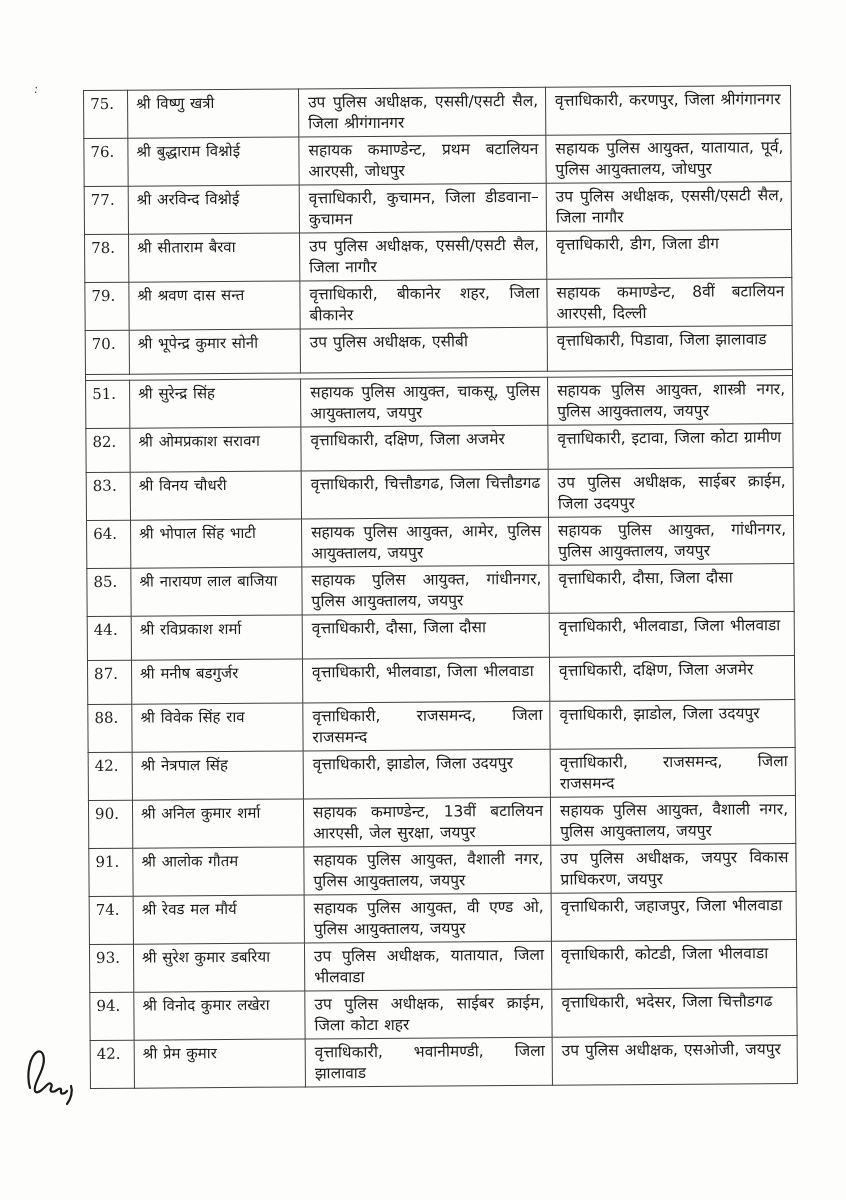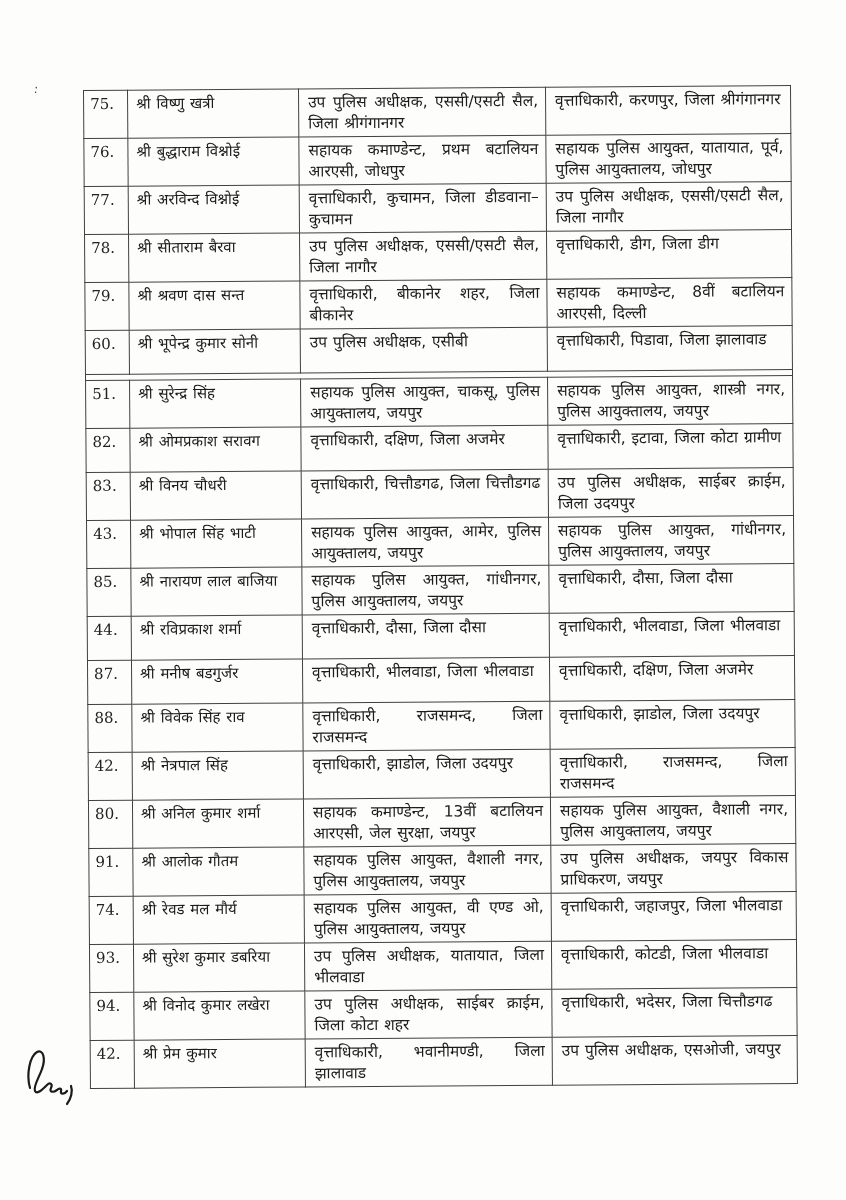--- a/index.html
+++ b/index.html
@@ -102,21 +102,21 @@
     <td class="from">उप पुलिस अधीक्षक, एससी/एसटी सैल, जिला नागौर</td>
     <td class="to">वृत्ताधिकारी, डीग, जिला डीग</td>
   </tr>
         <tr>
     <td class="no">79.</td>
     <td class="name">श्री श्रवण दास सन्त</td>
     <td class="from">वृत्ताधिकारी, बीकानेर शहर, जिला बीकानेर</td>
     <td class="to">सहायक कमाण्डेन्ट, 8वीं बटालियन आरएसी, दिल्ली</td>
   </tr>
         <tr>
-    <td class="no">60.</td>
+    <td class="no">70.</td>
     <td class="name">श्री भूपेन्द्र कुमार सोनी</td>
     <td class="from">उप पुलिस अधीक्षक, एसीबी</td>
     <td class="to">वृत्ताधिकारी, पिडावा, जिला झालावाड</td>
   </tr>
         <tr class="spacer">
           <td colspan="4"></td>
         </tr>
         <tr>
     <td class="no">51.</td>
     <td class="name">श्री सुरेन्द्र सिंह</td>
@@ -129,21 +129,21 @@
     <td class="from">वृत्ताधिकारी, दक्षिण, जिला अजमेर</td>
     <td class="to">वृत्ताधिकारी, इटावा, जिला कोटा ग्रामीण</td>
   </tr>
         <tr>
     <td class="no">83.</td>
     <td class="name">श्री विनय चौधरी</td>
     <td class="from">वृत्ताधिकारी, चित्तौडगढ, जिला चित्तौडगढ</td>
     <td class="to">उप पुलिस अधीक्षक, साईबर क्राईम, जिला उदयपुर</td>
   </tr>
         <tr>
-    <td class="no">43.</td>
+    <td class="no">64.</td>
     <td class="name">श्री भोपाल सिंह भाटी</td>
     <td class="from">सहायक पुलिस आयुक्त, आमेर, पुलिस आयुक्तालय, जयपुर</td>
     <td class="to">सहायक पुलिस आयुक्त, गांधीनगर, पुलिस आयुक्तालय, जयपुर</td>
   </tr>
         <tr>
     <td class="no">85.</td>
     <td class="name">श्री नारायण लाल बाजिया</td>
     <td class="from">सहायक पुलिस आयुक्त, गांधीनगर, पुलिस आयुक्तालय, जयपुर</td>
     <td class="to">वृत्ताधिकारी, दौसा, जिला दौसा</td>
   </tr>
@@ -165,21 +165,21 @@
     <td class="from">वृत्ताधिकारी, राजसमन्द, जिला राजसमन्द</td>
     <td class="to">वृत्ताधिकारी, झाडोल, जिला उदयपुर</td>
   </tr>
         <tr>
     <td class="no">42.</td>
     <td class="name">श्री नेत्रपाल सिंह</td>
     <td class="from">वृत्ताधिकारी, झाडोल, जिला उदयपुर</td>
     <td class="to">वृत्ताधिकारी, राजसमन्द, जिला राजसमन्द</td>
   </tr>
         <tr>
-    <td class="no">80.</td>
+    <td class="no">90.</td>
     <td class="name">श्री अनिल कुमार शर्मा</td>
     <td class="from">सहायक कमाण्डेन्ट, 13वीं बटालियन आरएसी, जेल सुरक्षा, जयपुर</td>
     <td class="to">सहायक पुलिस आयुक्त, वैशाली नगर, पुलिस आयुक्तालय, जयपुर</td>
   </tr>
         <tr>
     <td class="no">91.</td>
     <td class="name">श्री आलोक गौतम</td>
     <td class="from">सहायक पुलिस आयुक्त, वैशाली नगर, पुलिस आयुक्तालय, जयपुर</td>
     <td class="to">उप पुलिस अधीक्षक, जयपुर विकास प्राधिकरण, जयपुर</td>
   </tr>

